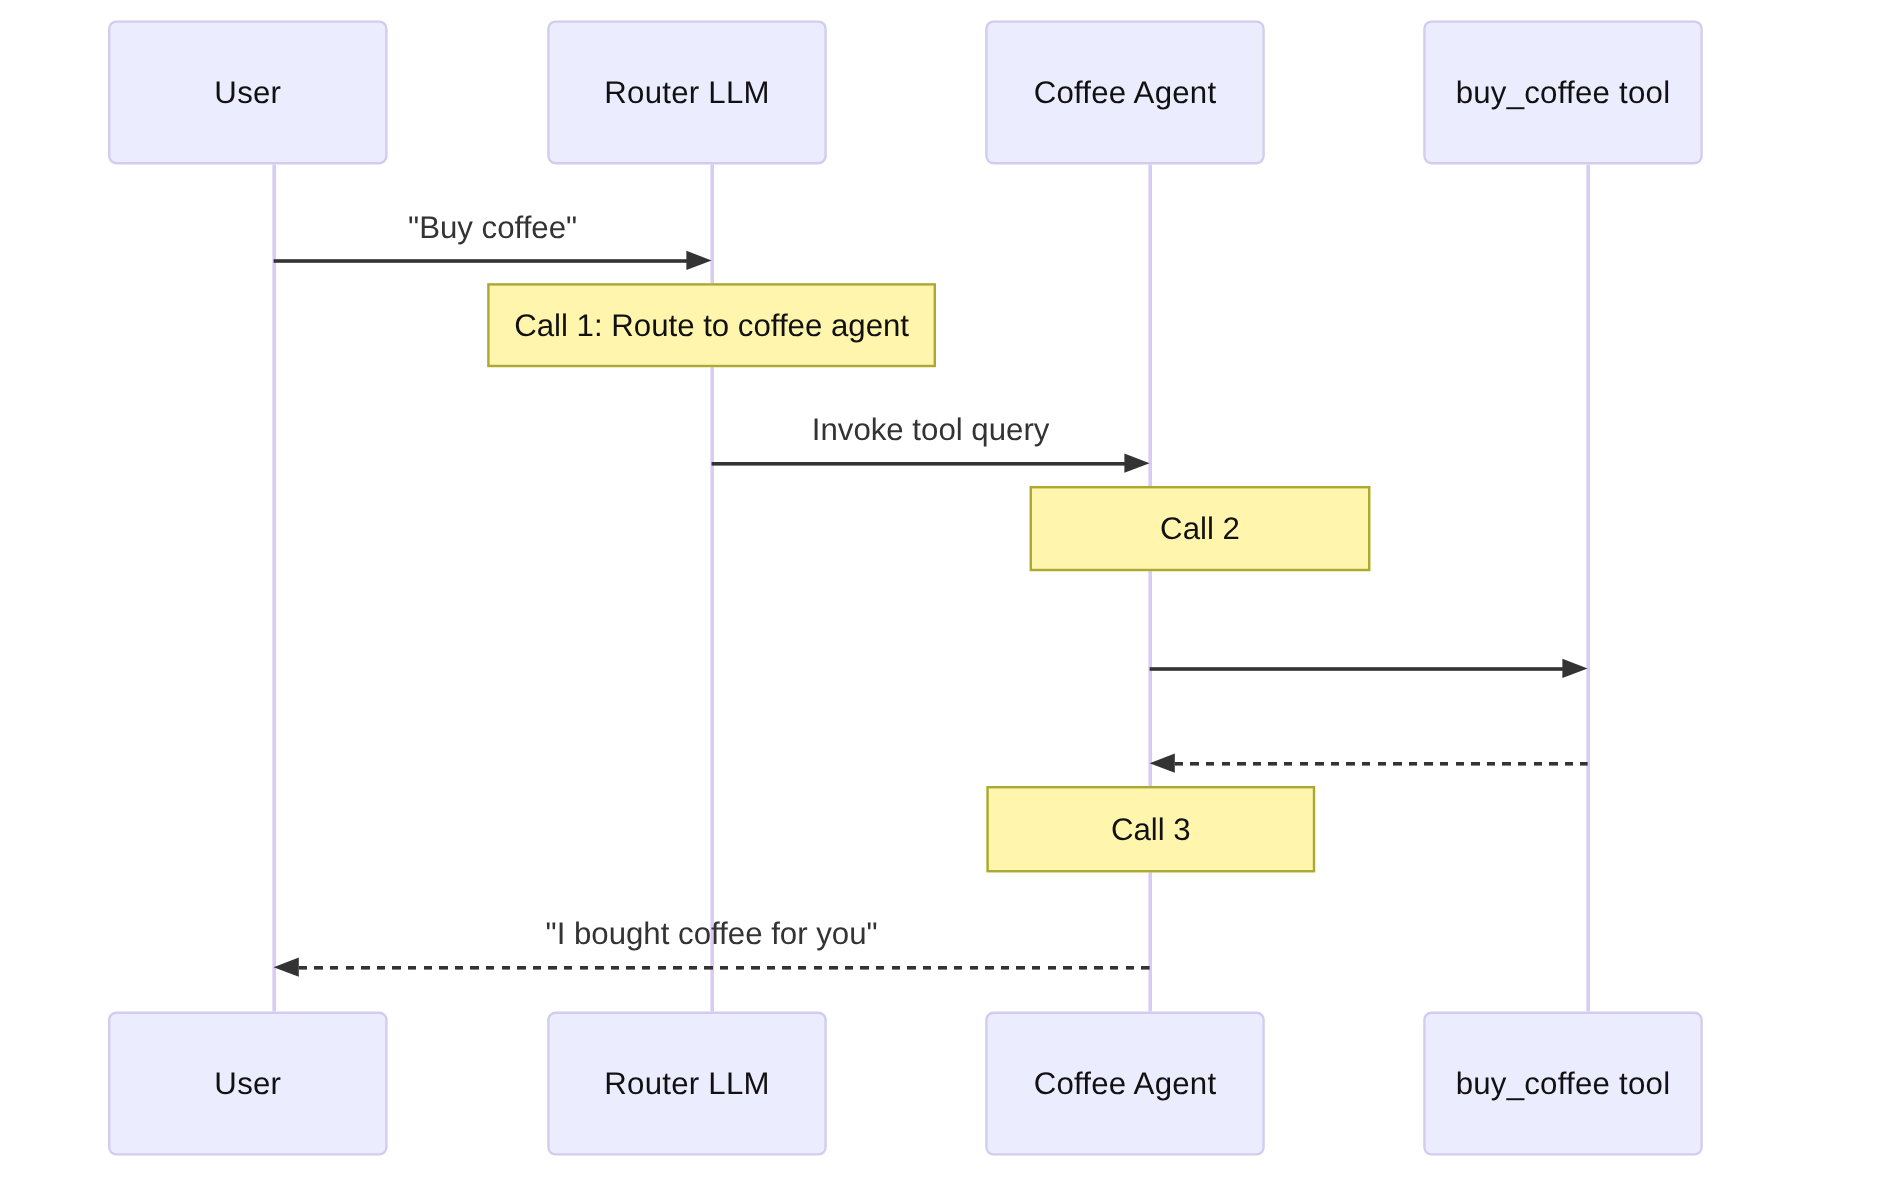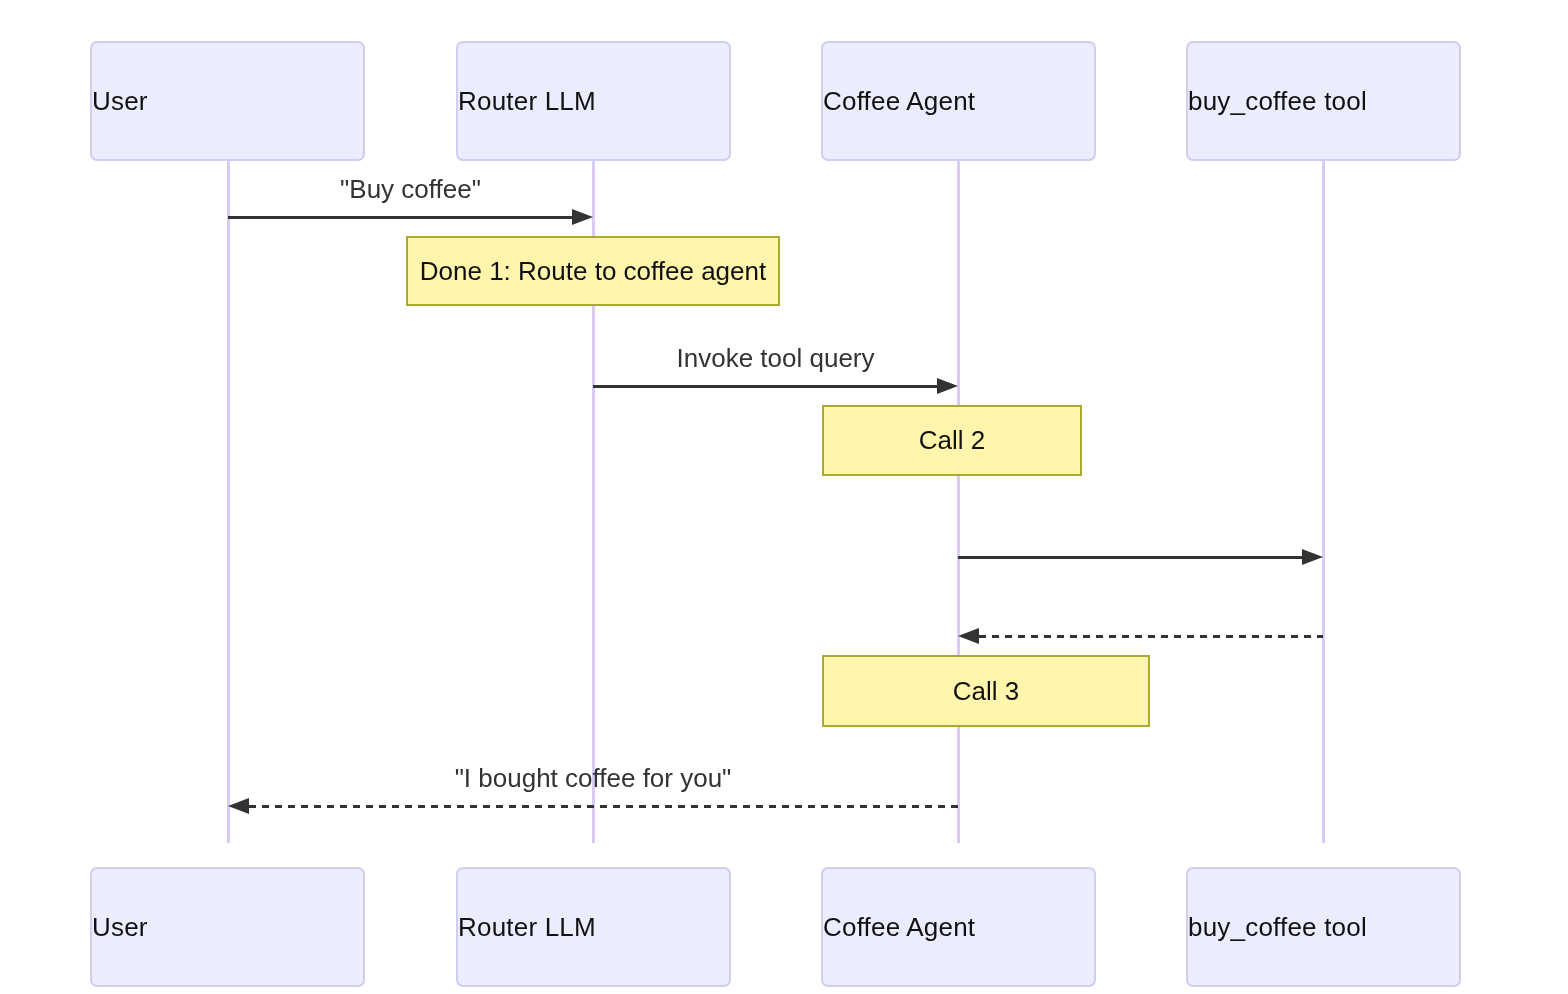--- a/index.html
+++ b/index.html
@@ -13,29 +13,29 @@
   }
   .lifeline {
     position: absolute;
     top: 137px;
     height: 706px;
     width: 3px;
     background: #d8ccf4;
   }
   .actor {
     position: absolute;
-    width: 275px;
+    width: 233px;
     height: 120px;
     background: #ECECFF;
     border: 2px solid #d2cdee;
     border-radius: 7px;
     box-sizing: border-box;
     display: flex;
     align-items: center;
-    margin-top: 24px;
+    justify-content: center;
   }
   .actor-label {
     font-size: 26px;
     font-weight: 500;
     color: #111111;
     letter-spacing: 0.2px;
   }
   .msg-label {
     position: absolute;
     width: 500px;
@@ -99,38 +99,38 @@
   </div>
   <div class="actor" style="left:1186px; top:17px">
     <span class="actor-label">buy_coffee tool</span>
   </div>
 
   <div class="msg-label" style="left:160.5px; top:173px">"Buy coffee"</div>
   <div class="msg-line" style="left:228px; top:215.5px; width:345px"></div>
   <div class="arrowhead right" style="left:572px; top:209px"></div>
 
   <div class="note" style="left:406px; top:236px; width:374px; height:70px">
-    <span class="note-label">Done 1: Route to coffee agent</span>
+    <span class="note-label">Call 1: Route to coffee agent</span>
   </div>
 
   <div class="msg-label" style="left:525.5px; top:342px">Invoke tool query</div>
   <div class="msg-line" style="left:593px; top:384.5px; width:345px"></div>
   <div class="arrowhead right" style="left:937px; top:378px"></div>
 
-  <div class="note" style="left:822px; top:405px; width:260px; height:71px">
+  <div class="note" style="left:858px; top:405px; width:284px; height:71px">
     <span class="note-label">Call 2</span>
   </div>
 
   <div class="msg-line" style="left:958px; top:555.5px; width:345px"></div>
   <div class="arrowhead right" style="left:1302px; top:549px"></div>
 
   <div class="arrowhead left" style="left:958px; top:628px"></div>
   <div class="msg-line dashed" style="left:979px; top:634.5px; width:344px"></div>
 
-  <div class="note" style="left:822px; top:655px; width:328px; height:72px">
+  <div class="note" style="left:822px; top:655px; width:274px; height:72px">
     <span class="note-label">Call 3</span>
   </div>
 
   <div class="msg-label" style="left:343px; top:762px">"I bought coffee for you"</div>
   <div class="arrowhead left" style="left:228px; top:798px"></div>
   <div class="msg-line dashed" style="left:249px; top:804.5px; width:709px"></div>
 
   <div class="actor" style="left:90px; top:843px">
     <span class="actor-label">User</span>
   </div>

